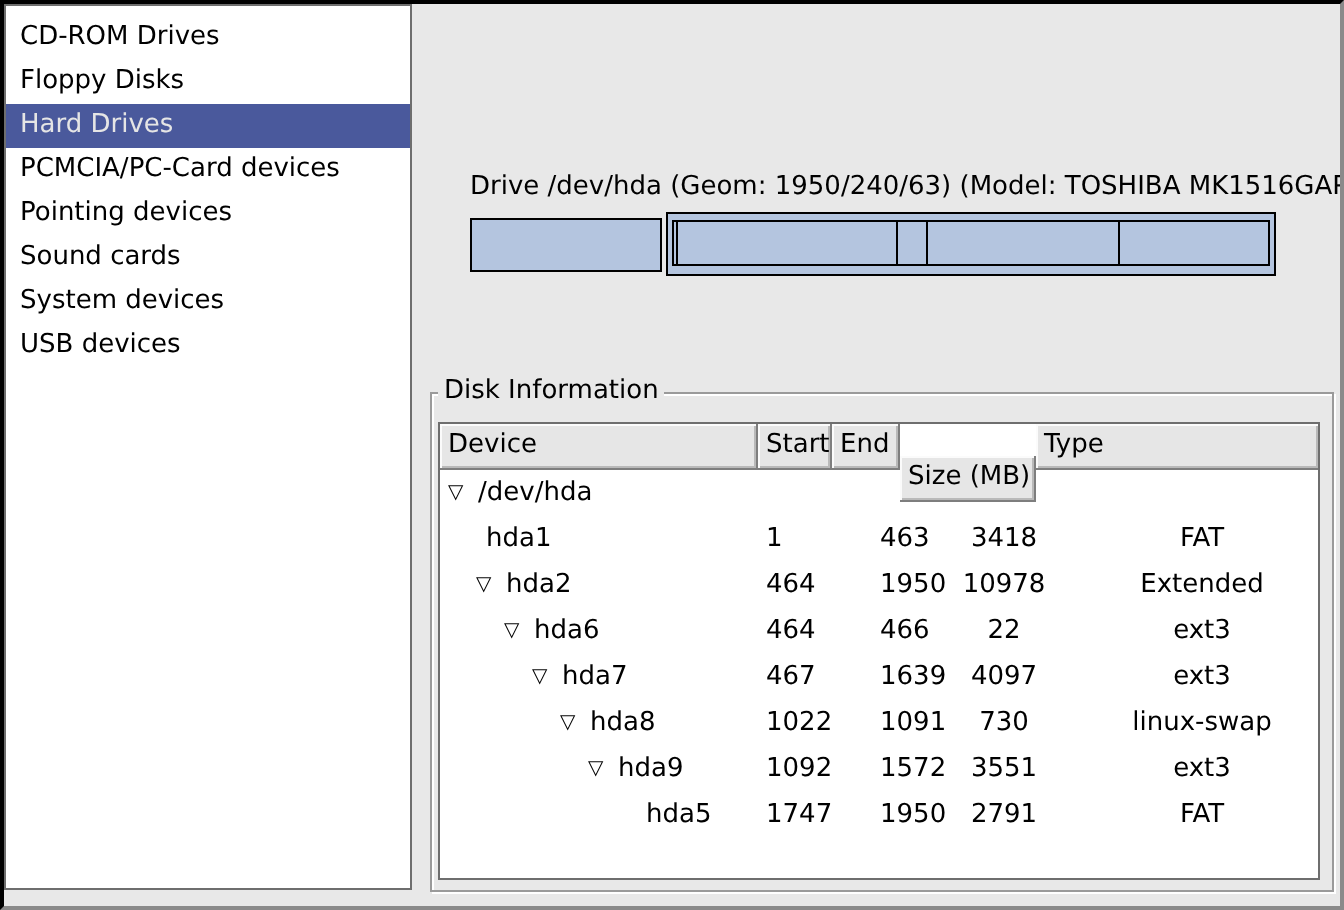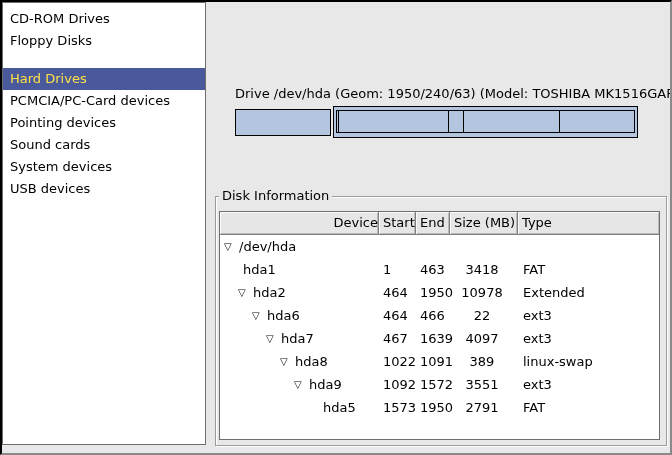--- a/index.html
+++ b/index.html
@@ -19,21 +19,21 @@
   
   .sidebar {
     position:absolute; left:0; top:0; width:204px; height:443px;
     background:#fff; border:1px solid #6e6e6e; box-sizing:border-box;
     padding-top:5px;
   }
   .side-item {
     height:22px; line-height:22px; padding-left:7px;
     white-space:nowrap; cursor:default;
   }
-  .side-item.selected { background:var(--accent); color:#fde047;margin-top:16px; }
+  .side-item.selected { background:var(--accent); color:#e5e5e5; }
   
   .drive-title {
     position:absolute; left:233px; top:84px; width:403px;
     text-align:center; white-space:nowrap;
   }
   .pbar {
     position:absolute; left:233px; top:104px; width:403px; height:32px;
     display:flex; align-items:center;
   }
   .seg-primary {
@@ -73,25 +73,25 @@
   .th {
     box-sizing:border-box; height:23px; line-height:21px;
     background:#e6e6e6; padding-left:4px; white-space:nowrap;
     border-right:1px solid #7e7e7e; border-bottom:1px solid #7e7e7e;
     box-shadow:inset 1px 1px 0 #fbfbfb, inset -1px -1px 0 #b9b9b9;
     cursor:default; overflow:hidden;
   }
   .row { display:flex; height:23px; line-height:23px; white-space:nowrap; }
   .c0 { width:159px; box-sizing:border-box; display:flex; align-items:center; overflow:hidden; }
   .c1 { width:37px;  box-sizing:border-box; padding-left:4px; }
-  .c2 { width:34px;  box-sizing:border-box; padding-left:4px; }
+  .c2 { width:34px;  box-sizing:border-box; padding-left:4px;margin-left:20px; }
   .c3 { width:68px;  box-sizing:border-box; padding-right:4px; text-align:center; }
-  .c4 { flex:1;      box-sizing:border-box; padding-left:5px; }
-  .h0 { width:159px;text-align:right; } .h1 { width:37px; } .h2 { width:34px; }
-  .h3 { width:68px; } .h4 { flex:1; border-right:none; }
+  .c4 { flex:1;      box-sizing:border-box; padding-left:5px;text-align:center; }
+  .h0 { width:159px; } .h1 { width:37px; } .h2 { width:34px; }
+  .h3 { width:68px;margin-top:16px; } .h4 { flex:1; border-right:none; }
   .expander {
     display:inline-block; width:15px; font-size:10px; line-height:23px;
     text-align:left; cursor:default; flex:0 0 15px;
   }
 </style>
 </head>
 <body style="--accent: #4a599c; --pfill: #b4c5df;">
 
 <div class="window">
 
@@ -182,39 +182,39 @@
             <div class="c3">4097</div>
             <div class="c4">ext3</div>
           </div>
           <div class="row">
             <div class="c0" style="padding-left: 60px;">
               <span class="expander">▽</span>
               <span>hda8</span>
             </div>
             <div class="c1">1022</div>
             <div class="c2">1091</div>
-            <div class="c3">389</div>
+            <div class="c3">730</div>
             <div class="c4">linux-swap</div>
           </div>
           <div class="row">
             <div class="c0" style="padding-left: 74px;">
               <span class="expander">▽</span>
               <span>hda9</span>
             </div>
             <div class="c1">1092</div>
             <div class="c2">1572</div>
             <div class="c3">3551</div>
             <div class="c4">ext3</div>
           </div>
           <div class="row">
             <div class="c0" style="padding-left: 88px;">
               <span class="expander"></span>
               <span>hda5</span>
             </div>
-            <div class="c1">1573</div>
+            <div class="c1">1747</div>
             <div class="c2">1950</div>
             <div class="c3">2791</div>
             <div class="c4">FAT</div>
           </div>
         </div>
     </div>
   </div>
 
 </div>
 

